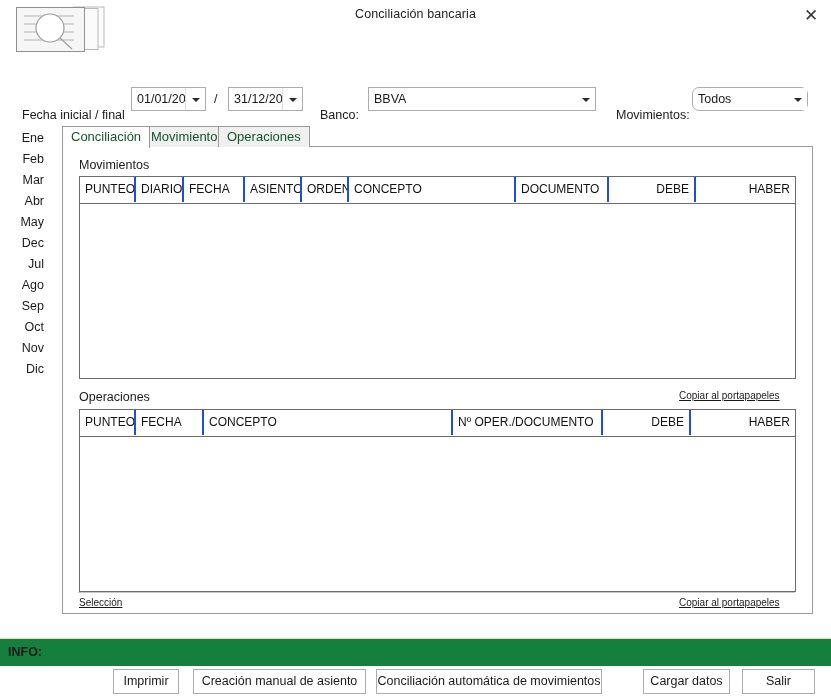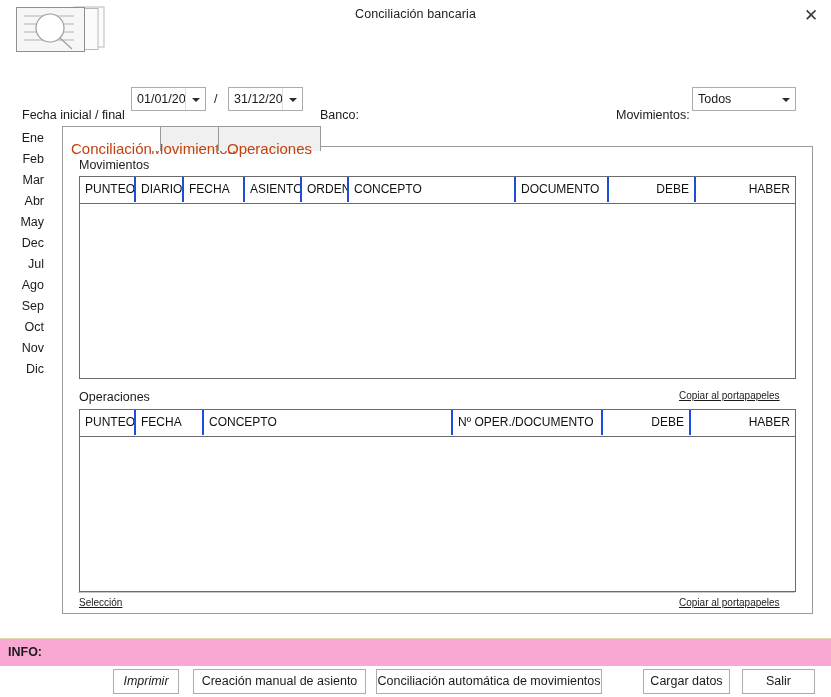--- a/index.html
+++ b/index.html
@@ -127,24 +127,24 @@
   #tabstrip {
     position: absolute;
     left: 62px; top: 126px;
     width: 751px; height: 21px;
   }
   .tab {
     position: absolute;
     top: 0;
     box-sizing: border-box;
     height: 21px;
-    padding: 12px 8px;
+    padding: 0 8px;
     line-height: 19px;
-    font-size: 15px;
-    color: #c2410c;
+    font-size: 13px;
+    color: #14532d;
     background: #f0f0f0;
     border: 1px solid #9a9a9a;
     border-bottom: none;
     cursor: pointer;
     user-select: none;
     white-space: nowrap;
   }
   .tab.active {
     background: #ffffff;
     height: 22px;
@@ -218,21 +218,21 @@
     left: 78px; top: 592px;
     width: 717px; height: 1px;
     background: #c8c8c8;
   }
 
   
   #info-bar {
     position: absolute;
     left: 0; top: 638px;
     width: 831px; height: 28px;
-    background: #f9a8d4;
+    background: #15803d;
     border-top: 1px solid #e5d9b2;
   }
   #info-label {
     position: absolute;
     left: 8px; top: 0;
     line-height: 27px;
     font-size: 12.5px;
     font-weight: bold;
     color: #1a1a1a;
   }
@@ -298,24 +298,28 @@
 
   <div id="date-sep" style="left:214px; top:0;">/</div>
 
   <div class="combo" style="left:228px; top:1px; width:75px;">
     <span class="val">31/12/20XX</span>
     <span class="arrow-box"></span>
   </div>
 
   <div class="fld-label" style="left:320px; top:0;">Banco:</div>
 
+  <div class="combo plain" style="left:368px; top:1px; width:228px;">
+    <span class="val">BBVA</span>
+    <span class="arrow-box"></span>
+  </div>
 
   <div class="fld-label" style="left:616px; top:0;">Movimientos:</div>
 
-  <div class="combo plain" style="left:692px; top:1px; width:104px;">
+  <div class="combo plain" style="left:692px; top:1px; width:116px;border-radius:7px;">
     <span class="val">Todos</span>
     <span class="arrow-box"></span>
   </div>
 </div>
 
 <div id="month-rail">
   <span class="month-item">Ene</span>
   <span class="month-item">Feb</span>
   <span class="month-item">Mar</span>
   <span class="month-item">Abr</span>
@@ -374,18 +378,18 @@
   <div class="tab" style="left:80px;">Movimientos</div>
   <div class="tab" style="left:156px;">Operaciones</div>
 </div>
 
 <div id="info-bar">
   <span id="info-label">INFO:</span>
   <span id="info-text"></span>
 </div>
 
 <div id="footer">
-  <div class="btn" style="left:113px; width:66px;font-style:italic;">Imprimir</div>
+  <div class="btn" style="left:113px; width:66px;">Imprimir</div>
   <div class="btn" style="left:376px; width:226px;">Conciliación automática de movimientos</div>
   <div class="btn" style="left:193px; width:173px;">Creación manual de asiento</div>
   <div class="btn" style="left:643px; width:87px;">Cargar datos</div>
   <div class="btn" style="left:742px; width:73px;">Salir</div>
 </div>
 
 </body></html>

